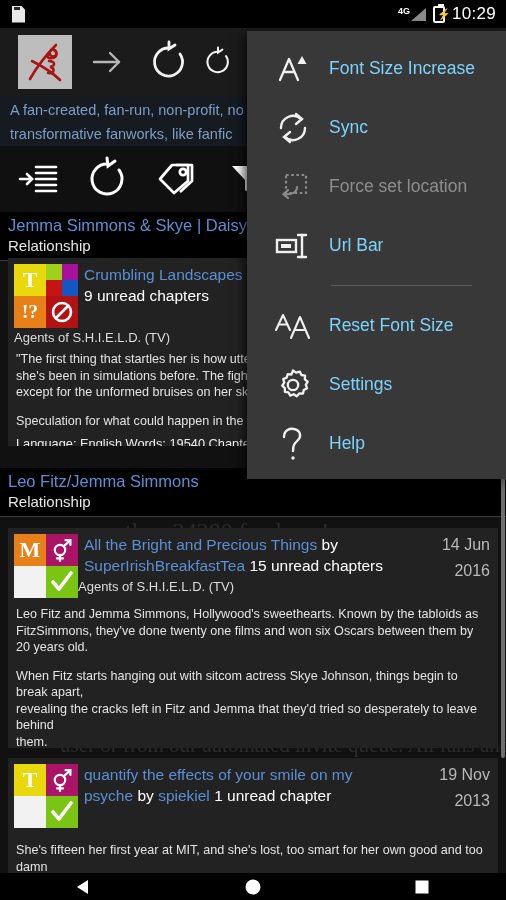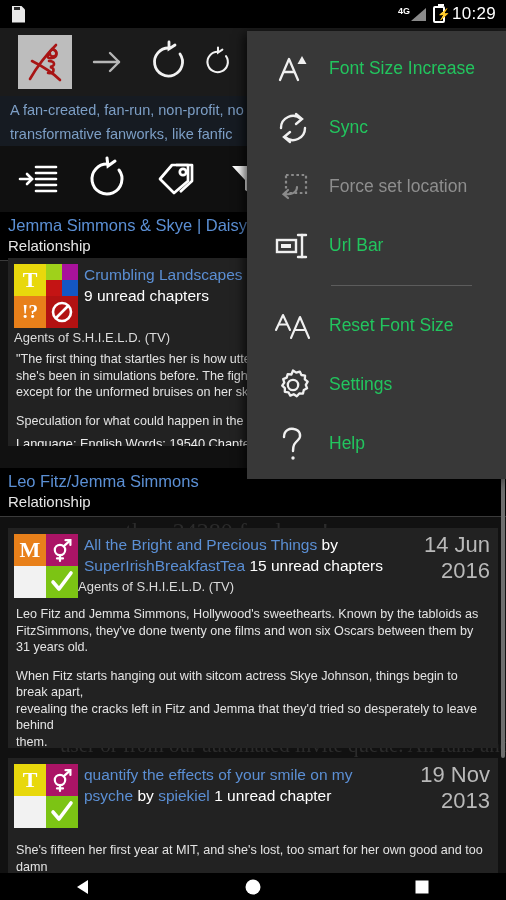--- a/index.html
+++ b/index.html
@@ -97,40 +97,40 @@
   .quad{ width:32px;height:32px; display:grid; grid-template-columns:1fr 1fr; grid-template-rows:1fr 1fr;}
   .quad i{ display:block; }
   .w-titlewrap{ flex:1; padding-left:6px; padding-right:4px; }
   .w-title{ font-size:15.5px; line-height:21px; color:#5b8fd4; }
   .w-title .by{ color:#fff; }
   .w-title .author{ color:#5b8fd4; }
   .w-unread{ color:#fff; }
   .w-fandom{ color:#dcdcdc; font-size:13px; line-height:18px; padding-left:6px; margin-top:1px;}
   .w-date{
     position:absolute; right:8px; top:4px; text-align:right;
-    color:#b9b9b9; font-size:22px; line-height:26px;
+    color:#b9b9b9; font-size:16px; line-height:26px;
   }
   .w-body{ padding:4px 8px 5px 8px; }
   .w-para{ color:#e3e3e3; font-size:12.6px; line-height:16.5px; margin-bottom:12px; }
   .w-stats{ color:#ededed; font-size:12.8px; line-height:17px; }
 
   
   #scrollbar{
     position:absolute; right:1px; top:400px; width:4px; height:330px;
     background:#6e6e6e; border-radius:2px;
   }
 
   
   #menu{
     position:absolute; left:247px; top:31px; width:259px; background:#383838;
     box-shadow:-3px 3px 10px rgba(0,0,0,.7); padding:8px 0 6px 0;
   }
   .mi{ display:flex; align-items:center; height:59px; padding-left:18px; }
   .mi .mi-ico{ width:56px; flex:0 0 56px; display:flex; align-items:center; justify-content:center;}
-  .mi .mi-label{ font-size:17.5px; color:#22c55e; padding-left:8px; }
+  .mi .mi-label{ font-size:17.5px; color:#7dd3fc; padding-left:8px; }
   .mi.disabled .mi-label{ color:#8e8e8e; }
   .msep{ height:1px; background:#5c5c5c; margin:10px 34px 10px 84px; }
 </style>
 </head>
 <body>
 
 <div id="screen">
 
   <div id="statusbar">
     <div class="sb-left">
@@ -338,21 +338,21 @@
           </div>
         </div>
         <div class="w-date">
           <div>14 Jun</div>
           <div>2016</div>
         </div>
       </div>
       <div class="w-fandom" style="white-space:pre-line;margin-top:-20px;padding-left:70px;">Agents of S.H.I.E.L.D. (TV)</div>
       <div class="w-body" style="padding-top:10px;">
         <div class="w-para" style="white-space:pre-line;">Leo Fitz and Jemma Simmons, Hollywood's sweethearts. Known by the tabloids as
-FitzSimmons, they've done twenty one films and won six Oscars between them by 31 years old.</div>
+FitzSimmons, they've done twenty one films and won six Oscars between them by 20 years old.</div>
         <div class="w-para" style="white-space:pre-line;">When Fitz starts hanging out with sitcom actress Skye Johnson, things begin to break apart,
 revealing the cracks left in Fitz and Jemma that they'd tried so desperately to leave behind
 them.</div>
 
       </div>
     </div>
 
     <div class="work" style="top:730px; height:115px;">
       <div class="w-head">
         <div class="badges">

